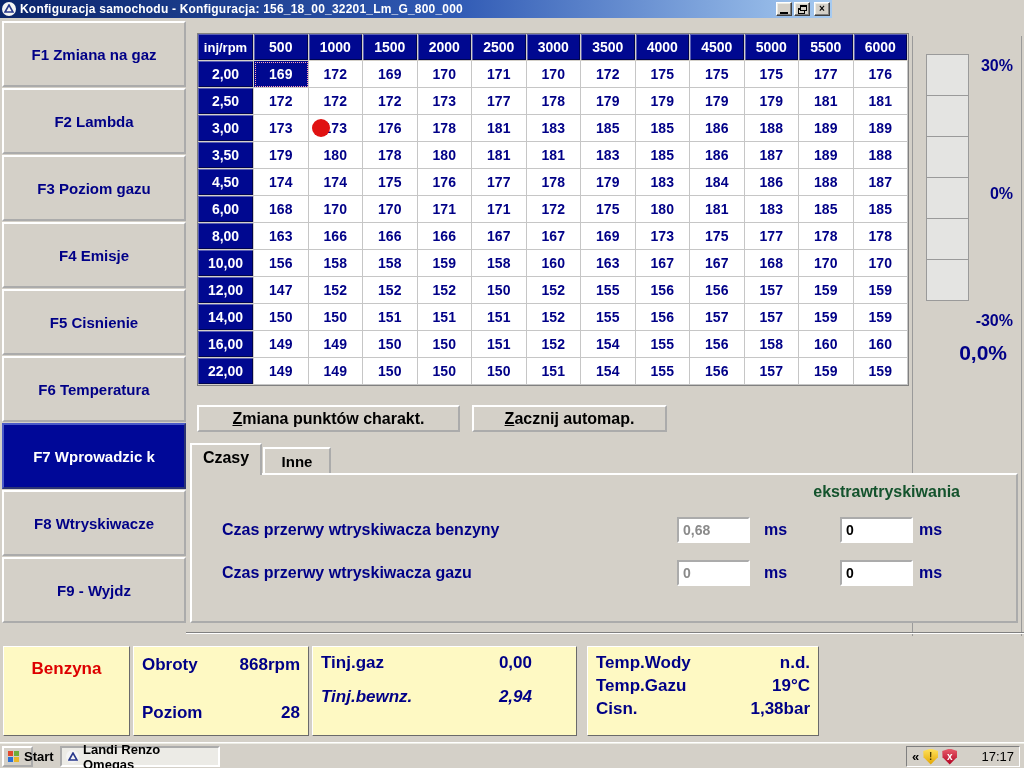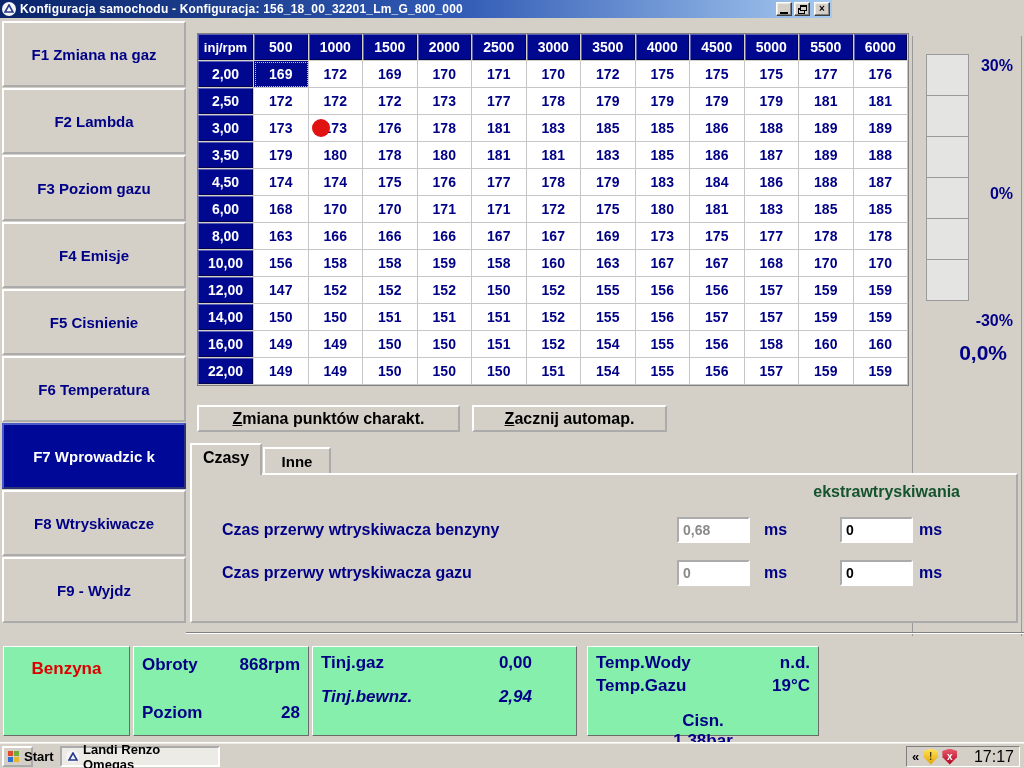--- a/index.html
+++ b/index.html
@@ -73,21 +73,21 @@
   .form-label { position:absolute; left:30px; color:#000087; font-weight:bold; font-size:16px; }
   .form-input { position:absolute; width:73px; height:26px; background:#fff;
     border:2px inset #fff; font-size:14px; font-weight:bold; padding-left:4px; color:#000; }
   .form-input.dim { color:#8a8a8a; }
   .unit { position:absolute; color:#000087; font-weight:bold; font-size:16px; }
 
   .hline { position:absolute; left:186px; top:614px; width:838px; height:2px;
     border-top:1px solid #808080; border-bottom:1px solid #fff; }
 
   
-  .status-panel { position:absolute; top:628px; height:90px; background:#86efac;
+  .status-panel { position:absolute; top:628px; height:90px; background:#fef9c3;
     border:1px solid; border-color:#fff #6a6a6a #6a6a6a #fff; padding:6px 8px;
     color:#000087; font-weight:bold; font-size:17px; }
   .srow { display:flex; justify-content:space-between; align-items:center; }
   .fuel { color:#dd0000; text-align:center; margin-top:6px; font-size:17px; }
   .lambda-box { width:74px; height:24px; display:flex; align-items:center; justify-content:flex-end;
     padding-right:4px; color:#000087; font-weight:bold; font-size:16px; border:1px solid #004000; }
 
   
   .taskbar { position:absolute; left:0; top:742px; width:1024px; height:26px;
     background:#d4d0c8; border-top:1px solid #fff; box-shadow:inset 0 1px 0 #ecece4; }
@@ -102,21 +102,21 @@
     gap:4px; padding:0 4px; font-weight:bold; font-size:13px; color:#000; }
   .task-item .app-icon { width:13px; height:13px; margin-right:0; }
   .tray { position:absolute; right:4px; top:3px; width:114px; height:21px;
     border:1px solid; border-color:#808080 #fff #fff #808080;
     display:flex; align-items:center; gap:4px; padding:0 5px; }
   .chev { font-weight:bold; font-size:13px; color:#000; }
   .shield { width:15px; height:16px; clip-path:polygon(50% 0%,100% 16%,98% 55%,50% 100%,2% 55%,0% 16%);
     display:flex; align-items:center; justify-content:center; font-weight:bold; font-size:10px; }
   .shield.warn { background:linear-gradient(180deg,#ffe15a,#e2a400); color:#4a3a00; }
   .shield.err { background:linear-gradient(180deg,#e85a6a,#b00020); color:#fff; }
-  .clock { margin-left:auto; font-size:16px; color:#000; }
+  .clock { margin-left:auto; font-size:13px; color:#000; }
 </style>
 </head>
 <body>
 
 <div class="titlebar">
   <span class="app-icon">
     <svg viewBox="0 0 10 10">
         <path d="M1 8 L5 1 L9 8 Z" fill="none" stroke="#28388c" stroke-width="1.6"></path>
       </svg>
   </span>
@@ -399,21 +399,21 @@
 
   <div class="status-panel" style="left:587px; width:232px;">
     <div class="srow">
       <span>Temp.Wody</span>
       <span>n.d.</span>
     </div>
     <div class="srow" style="margin-top:3px;">
       <span>Temp.Gazu</span>
       <span>19°C</span>
     </div>
-    <div class="srow" style="margin-top:15px;flex-direction:column;">
+    <div class="srow" style="margin-top:3px;">
       <span>Cisn.</span>
       <span>1,38bar</span>
     </div>
   </div>
 
 </div>
 
 <div class="taskbar">
   <div class="start-btn">
     <span class="flag">

